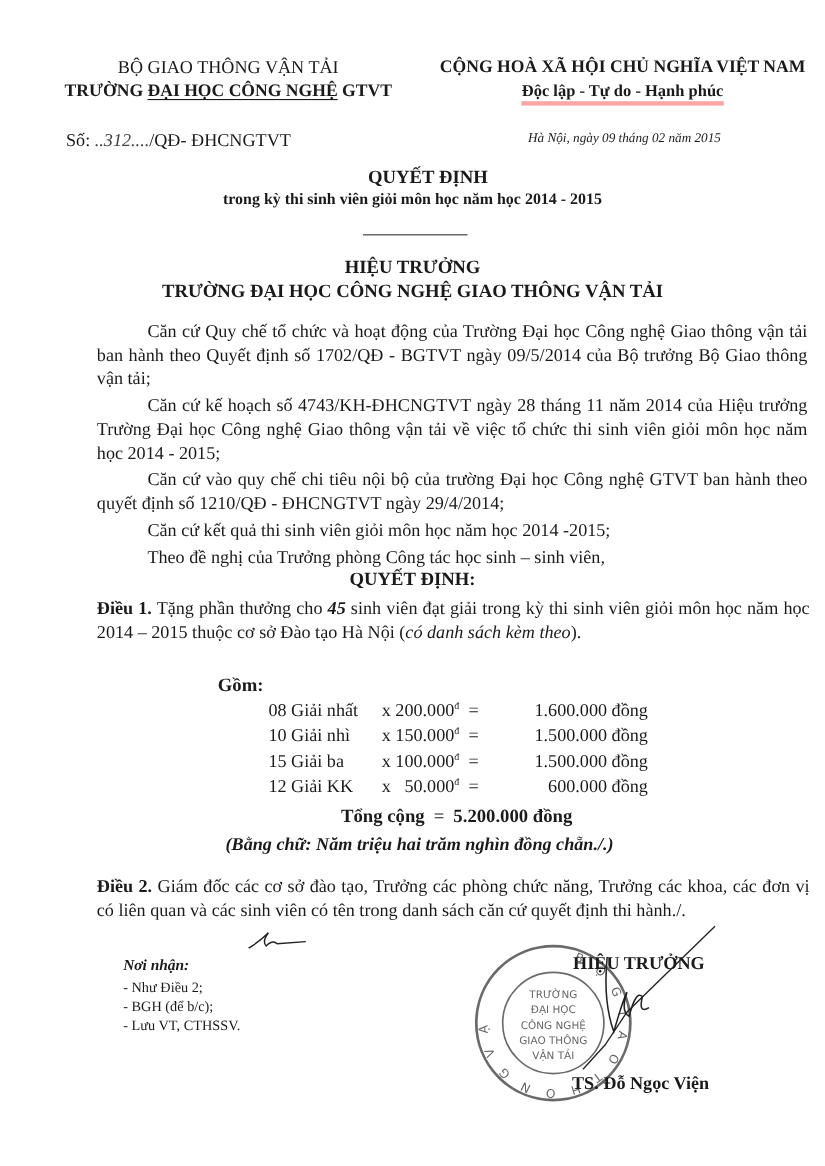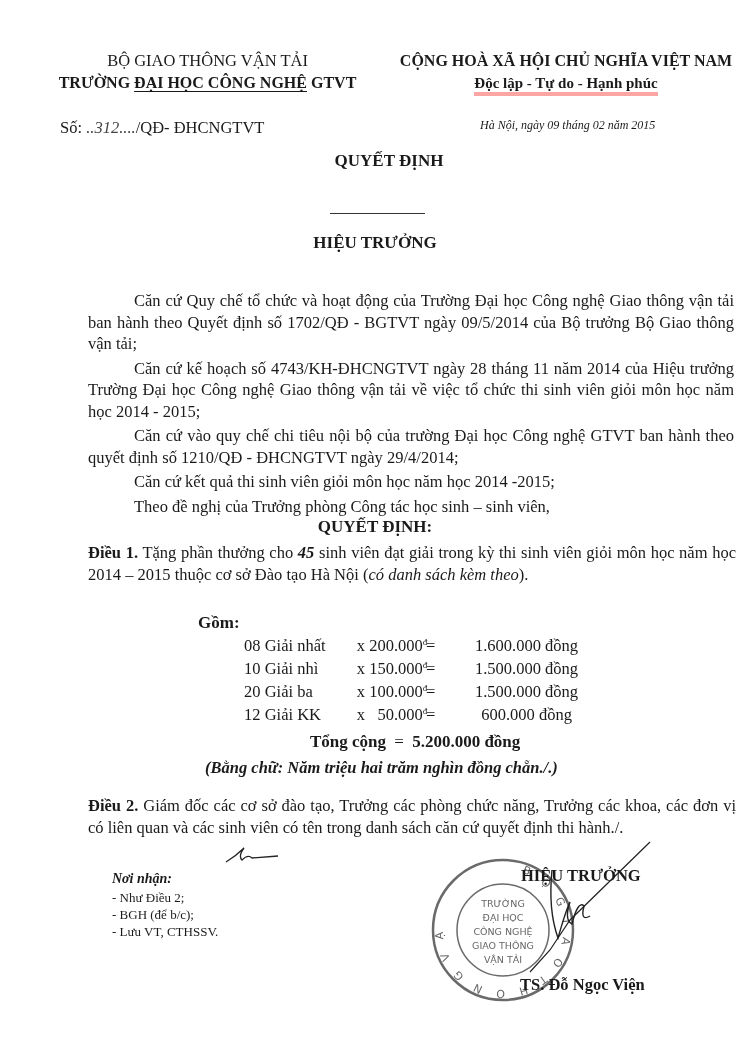--- a/index.html
+++ b/index.html
@@ -34,21 +34,21 @@
   #body { left: 88px; top: 290px; width: 646px; font-size: 16.5px; line-height: 21.5px; text-align: justify; }
   #body p { margin: 0 0 3px 0; text-indent: 46px; white-space: normal; }
 
   #qd2 { left: 0; top: 517px; width: 750px; text-align: center; font-weight: bold; font-size: 17px; }
 
   #dieu1 { left: 88px; top: 542px; width: 648px; font-size: 16.5px; line-height: 21.5px; white-space: normal; text-align: justify; }
 
   #gom { left: 198px; top: 613px; font-weight: bold; font-size: 17px; }
 
   .prize-row { position: absolute; left: 244px; font-size: 16.5px; height: 22px; }
-  .prize-row span { position: absolute; white-space: nowrap; text-align: center; }
+  .prize-row span { position: absolute; white-space: nowrap; }
   .p-label { left: 0; }
   .p-unit { left: 103px; width: 90px; }
   .p-unit sup { font-size: 9px; vertical-align: super; }
   .p-eq { left: 182px; }
   .p-amt { left: 220px; width: 125px; text-align: right; }
 
   #total { left: 310px; top: 732px; font-size: 17px; font-weight: bold; }
   #inwords { left: 205px; top: 758px; font-size: 16.5px; font-weight: bold; }
 
   #dieu2 { left: 88px; top: 795px; width: 648px; font-size: 16.5px; line-height: 21.5px; white-space: normal; text-align: justify; }
@@ -75,25 +75,27 @@
 </div>
 
 <div id="hdr-right" class="abs">
   <div class="l1">CỘNG HOÀ XÃ HỘI CHỦ NGHĨA VIỆT NAM</div>
   <div class="l2"><span>Độc lập - Tự do - Hạnh phúc</span></div>
 </div>
 <div id="date" class="abs">Hà Nội, ngày 09 tháng 02 năm 2015</div>
 
 <div id="title" class="abs">
   <div class="t1">QUYẾT ĐỊNH</div>
+  <div class="t3">trong kỳ thi sinh viên giỏi môn học năm học 2014 - 2015</div>
 </div>
 <div id="title-rule" class="abs"></div>
 
 <div id="authority" class="abs">
   <div>HIỆU TRƯỞNG</div>
+  <div>TRƯỜNG ĐẠI HỌC CÔNG NGHỆ GIAO THÔNG VẬN TẢI</div>
 </div>
 
 <div id="body" class="abs">
   <p>Căn cứ Quy chế tổ chức và hoạt động của Trường Đại học Công nghệ Giao thông vận tải ban hành theo Quyết định số 1702/QĐ - BGTVT ngày 09/5/2014 của Bộ trưởng Bộ Giao thông vận tải;</p>
   <p>Căn cứ kế hoạch số 4743/KH-ĐHCNGTVT ngày 28 tháng 11 năm 2014 của Hiệu trưởng Trường Đại học Công nghệ Giao thông vận tải về việc tổ chức thi sinh viên giỏi môn học năm học 2014 - 2015;</p>
   <p>Căn cứ vào quy chế chi tiêu nội bộ của trường Đại học Công nghệ GTVT ban hành theo quyết định số 1210/QĐ - ĐHCNGTVT ngày 29/4/2014;</p>
   <p>Căn cứ kết quả thi sinh viên giỏi môn học năm học 2014 -2015;</p>
   <p>Theo đề nghị của Trưởng phòng Công tác học sinh – sinh viên,</p>
 </div>
 
@@ -109,21 +111,21 @@
   <span class="p-eq">=</span>
   <span class="p-amt">1.600.000 đồng</span>
 </div>
 <div class="prize-row" style="top:659px;">
   <span class="p-label">10 Giải nhì</span>
   <span class="p-unit"><span style="position:static">x 150.000</span><sup>đ</sup></span>
   <span class="p-eq">=</span>
   <span class="p-amt">1.500.000 đồng</span>
 </div>
 <div class="prize-row" style="top:682px;">
-  <span class="p-label">20 Giải ba</span>
+  <span class="p-label">15 Giải ba</span>
   <span class="p-unit"><span style="position:static">x 100.000</span><sup>đ</sup></span>
   <span class="p-eq">=</span>
   <span class="p-amt">1.500.000 đồng</span>
 </div>
 <div class="prize-row" style="top:705px;">
   <span class="p-label">12 Giải KK</span>
   <span class="p-unit" style="white-space:pre"><span style="position:static;white-space:pre">x   50.000</span><sup>đ</sup></span>
   <span class="p-eq">=</span>
   <span class="p-amt">600.000 đồng</span>
 </div>

